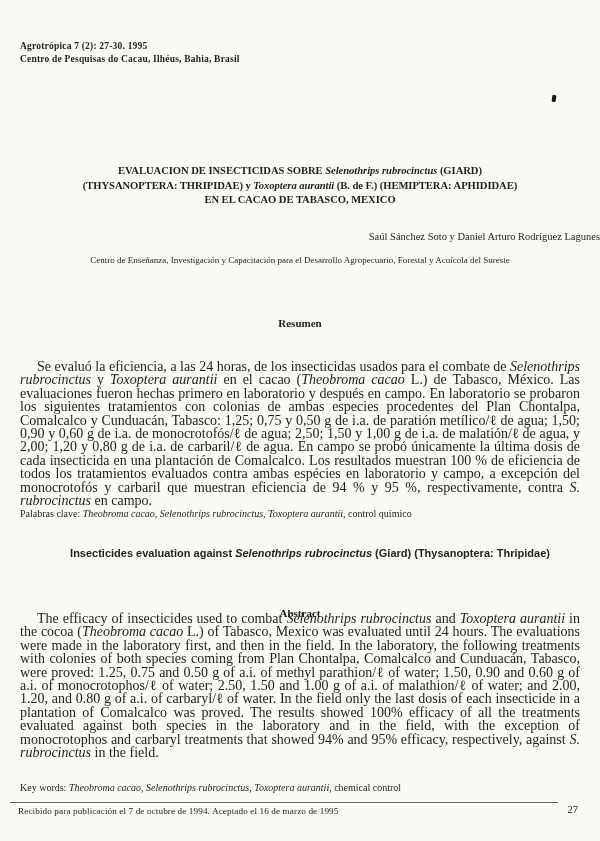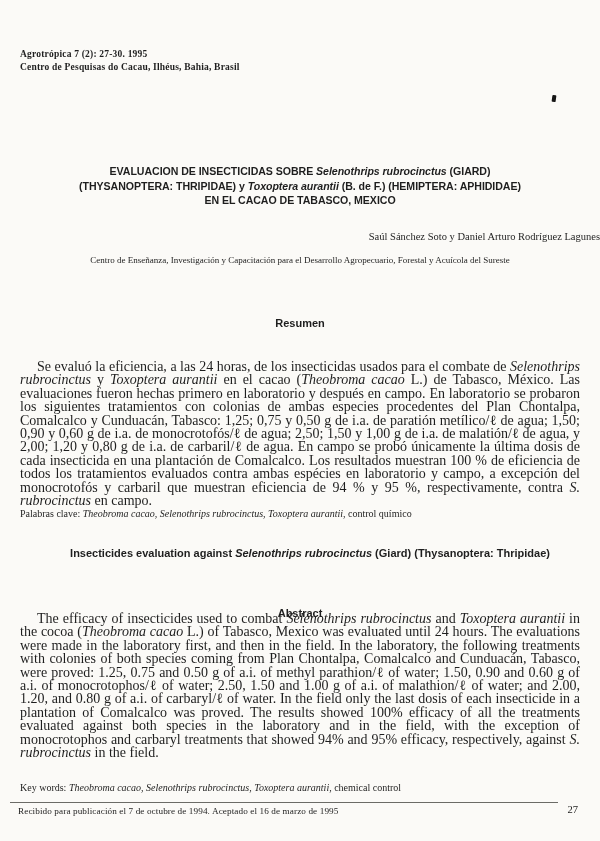--- a/index.html
+++ b/index.html
@@ -10,27 +10,27 @@
   html, body { width: 600px; height: 841px; }
   body {
     position: relative;
     background: var(--paper);
     color: var(--ink);
     font-family: "Liberation Serif", serif;
     overflow: hidden;
   }
   .abs { position: absolute; }
   .serif { font-family: "Liberation Serif", serif; }
-  .sans  { font-family: Liberation Sans, sans-serif; }
+  .sans  { font-family: Liberation Serif, serif; }
   .it { font-style: italic; }
 
   .journal-head {
     left: 20px; top: 40px;
     font-size: 9.5px; font-weight: bold;
-    line-height: 13px; letter-spacing: 0.2px; margin-top: 8px;
+    line-height: 13px; letter-spacing: 0.2px;
   }
   .ink-speck {
     left: 552px; top: 95px; width: 4px; height: 7px;
     background: #151515; border-radius: 1px;
     transform: rotate(8deg);
   }
   .title-es {
     left: 0; right: 0; top: 164px;
     text-align: center; font-weight: bold;
     font-size: 10.6px; line-height: 14.6px;

